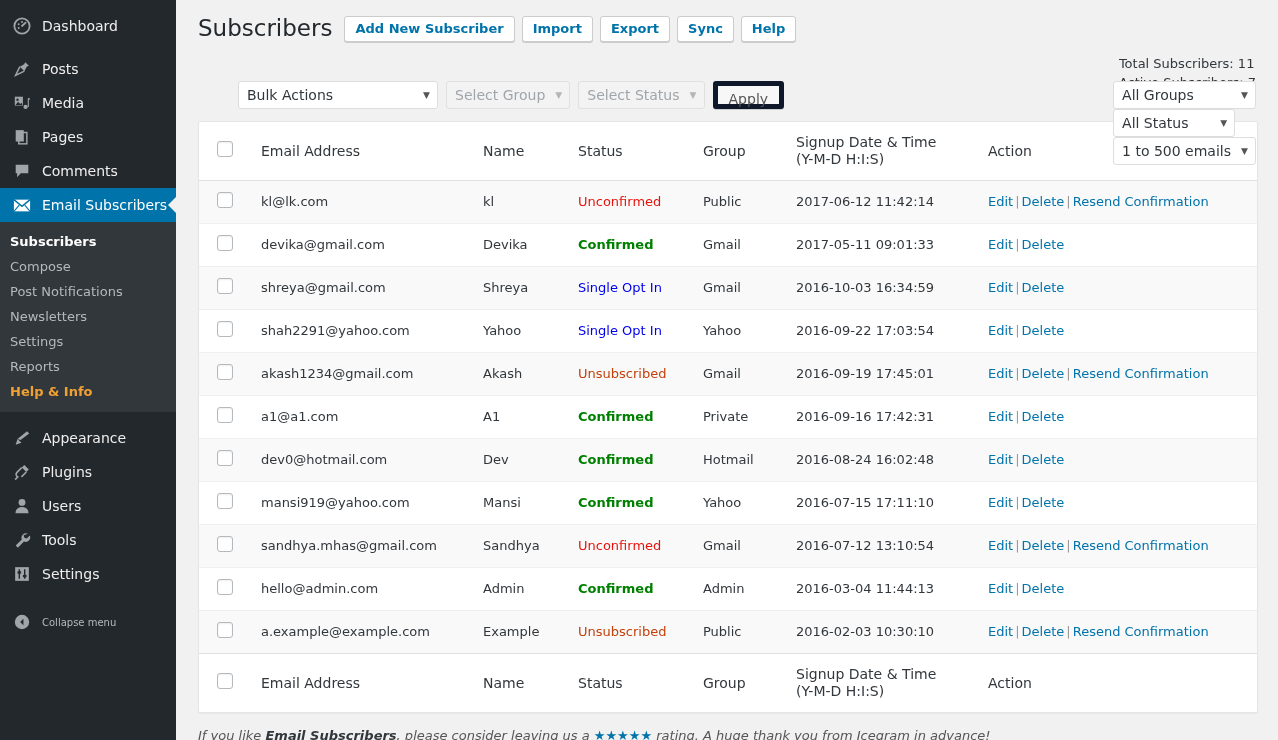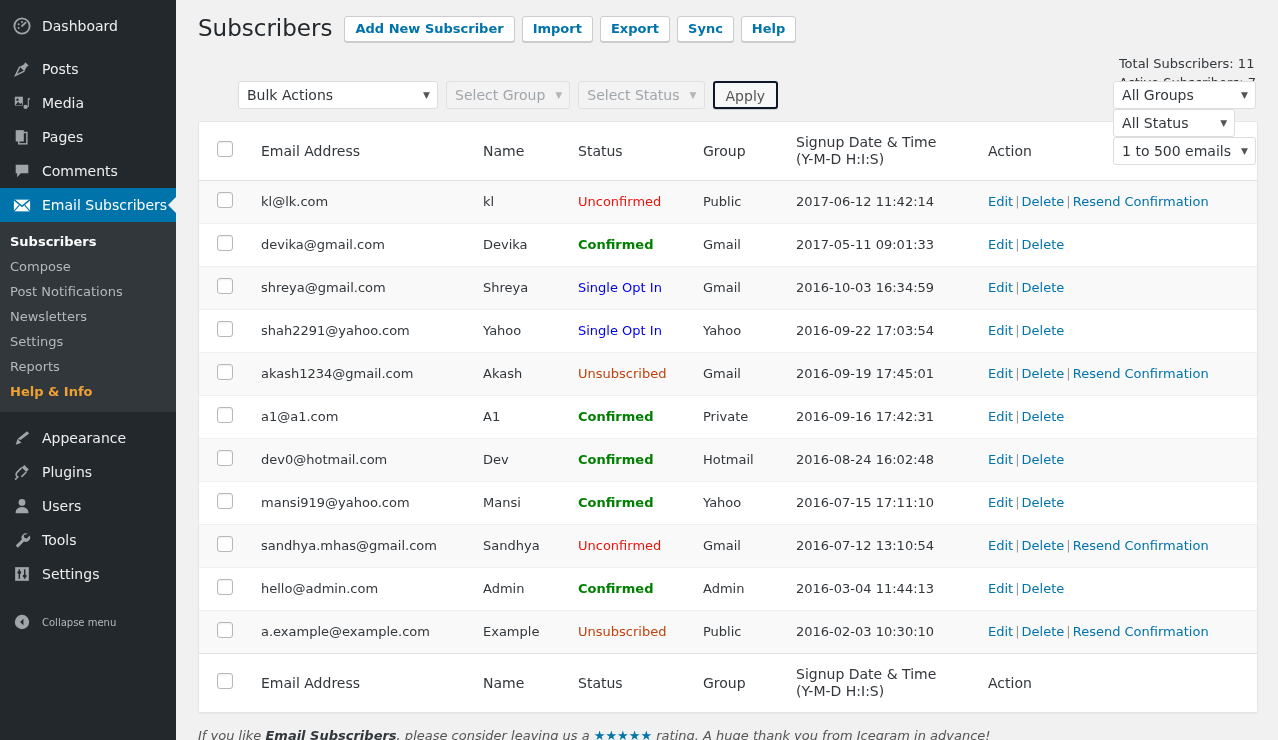--- a/index.html
+++ b/index.html
@@ -96,21 +96,21 @@
     display: inline-block; white-space: nowrap; cursor: pointer;
   }
   .sel .caret {
     position: absolute; right: 7px; top: 0; line-height: 26px;
     font-size: 9px; color: #555;
   }
   .sel.wide { width: 200px; margin-left: 40px; }
   .sel.disabled { background: #f3f3f3; border-color: #e0e0e0; color: #a0a5aa; }
   .sel.disabled .caret { color: #b5b5b5; }
   .apply-btn {
-    background: #f7f7f7; border: 2px solid #0f172a; border-radius: 3px;
+    background: #f7f7f7; border: 5px solid #0f172a; border-radius: 3px;
     height: 28px; line-height: 26px; font-size: 14px; color: #555;
     padding: 0 11px; cursor: pointer; box-shadow: 0 1px 0 #ccc;
   }
   .toolbar-right { position: absolute; right: 0; top: 0; display: flex; flex-direction: column; }
   .toolbar-right .sel { margin-right: 0; margin-left: 8px; }
 
   
   .wp-table {
     margin-top: 12px;
     background: #fff;

